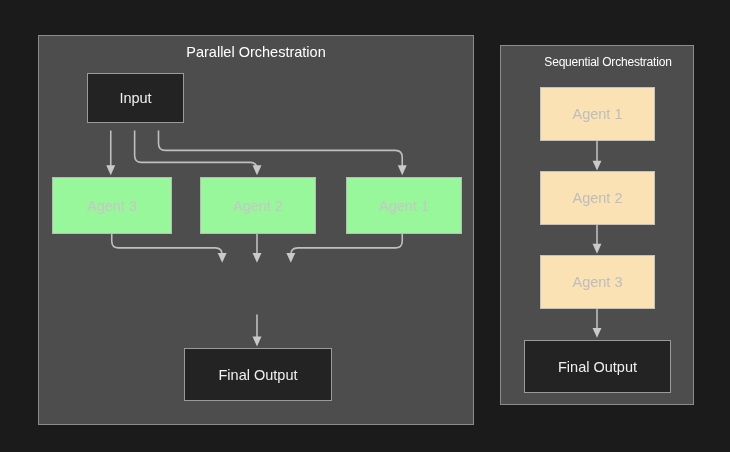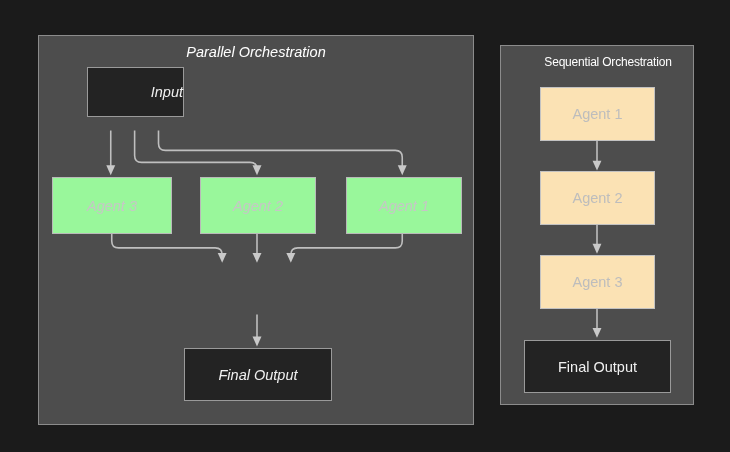--- a/index.html
+++ b/index.html
@@ -22,21 +22,21 @@
     background: #1b1b1b;
   }
 
   
   .panel {
     position: absolute;
     background: #4d4d4d;
     border: 1px solid #8c8c8c;
     box-sizing: border-box;
   }
-  #panel-parallel   { left: 38px;  top: 35px; width: 436px; height: 390px; font-style: italic; }
+  #panel-parallel   { left: 38px;  top: 35px; width: 436px; height: 390px; }
   #panel-sequential { left: 500px; top: 45px; width: 194px; height: 360px; }
 
   .panel-title {
     position: absolute;
     top: 7px;
     left: 0;
     width: 100%;
     text-align: center;
     color: #ffffff;
     font-size: 14.5px;
@@ -69,21 +69,21 @@
     color: #c6c6c6;
     border-color: #b9b9b9;
   }
   .node.peach {
     background: #fbe2b4;
     color: #bdbdbd;
     border-color: #c2c2c2;
   }
 
   
-  #node-input        { left: 48px;  top: 31px;  width: 97px;  height: 50px; justify-content: flex-end; }
+  #node-input        { left: 48px;  top: 37px;  width: 97px;  height: 50px; }
   #node-agent3       { left: 13px;  top: 141px; width: 120px; height: 57px; }
   #node-agent2       { left: 161px; top: 141px; width: 116px; height: 57px; }
   #node-agent1       { left: 307px; top: 141px; width: 116px; height: 57px; }
   #node-aggregator   { left: 147px; top: 228px; width: 144px; height: 52px; }
   #node-final-par    { left: 145px; top: 312px; width: 148px; height: 53px; }
 
   
   #node-seq-agent1   { left: 39px; top: 41px;  width: 115px; height: 54px; }
   #node-seq-agent2   { left: 39px; top: 125px; width: 115px; height: 54px; }
   #node-seq-agent3   { left: 39px; top: 209px; width: 115px; height: 54px; }

